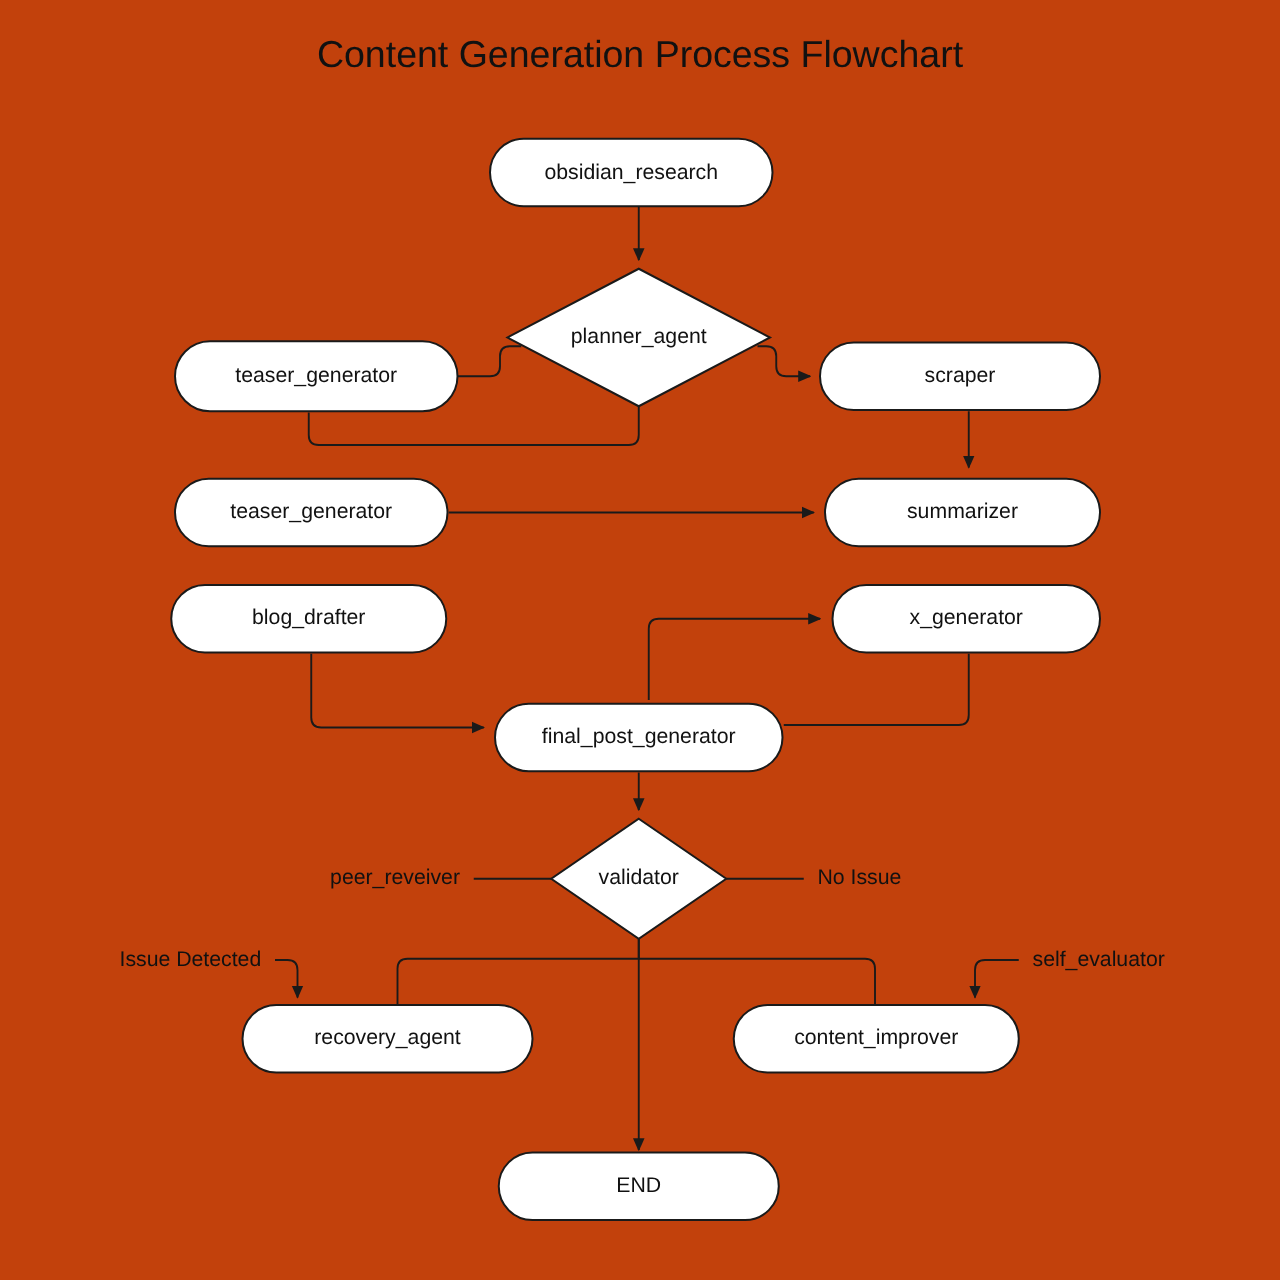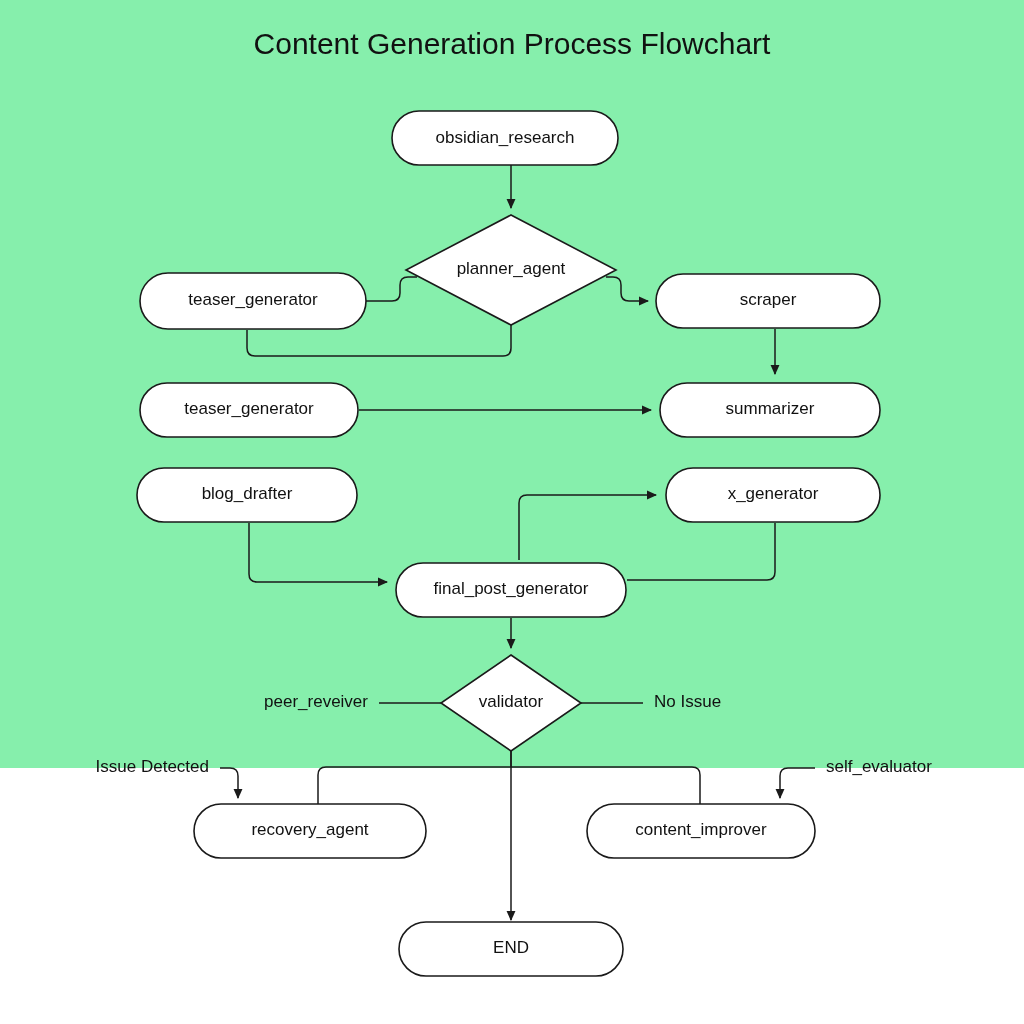--- a/index.html
+++ b/index.html
@@ -9,22 +9,22 @@
   }
   body {
     width: 1024px;
     height: 1024px;
     font-family: "Liberation Sans", sans-serif;
     overflow: hidden;
   }
   #canvas {
     position: relative;
     width: 1024px;
-    height: 768px;
-    background: #86efac;
+    height: 1024px;
+    background: #c2410c;
   }
   svg#flow {
     position: absolute;
     inset: 0;
     width: 1024px;
     height: 1024px;
     display: block;
   }
   .node-shape {
     fill: #ffffff;

